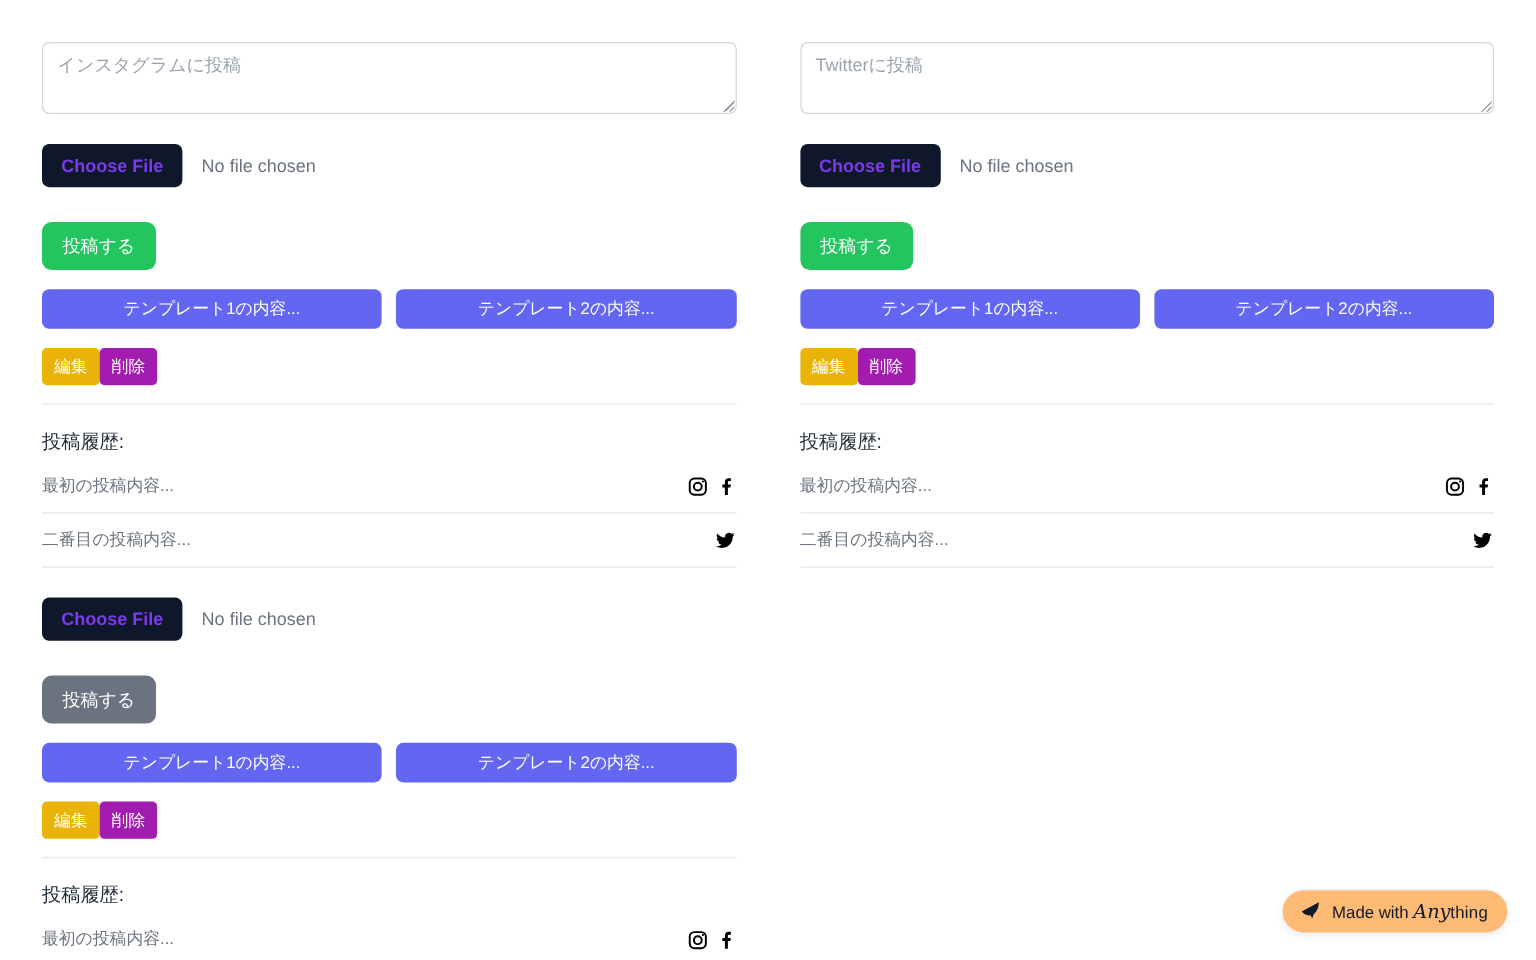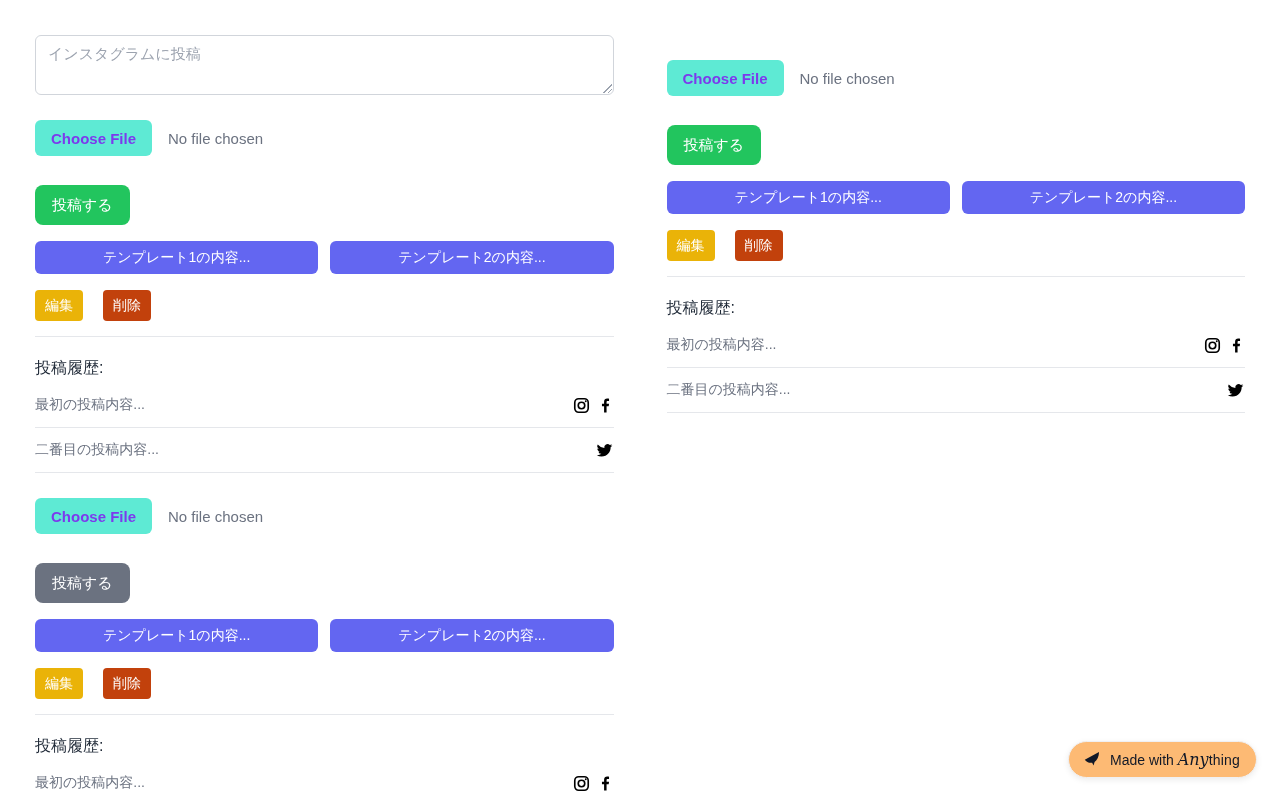--- a/index.html
+++ b/index.html
@@ -32,21 +32,21 @@
   .grip {
     position: absolute; right: 2px; bottom: 2px; width: 11px; height: 11px;
     background:
       linear-gradient(135deg, transparent 0 58%, #9ca3af 58% 66%, transparent 66% 78%, #9ca3af 78% 86%, transparent 86%);
     pointer-events: none;
   }
 
   
   .file-row { display: flex; align-items: center; margin-top: 25px; height: 36px; }
   .file-btn {
-    background: #5eead4;
+    background: #0f172a;
     color: #7c3aed;
     font-weight: 700;
     font-size: 15px;
     border: none;
     border-radius: 6px;
     padding: 0 16px;
     height: 36px;
     cursor: pointer;
     font-family: inherit;
   }
@@ -91,21 +91,21 @@
     border: none;
     border-radius: 4px;
     height: 31px;
     padding: 0 10px;
     font-size: 14px;
     color: #ffffff;
     cursor: pointer;
     font-family: inherit;
   }
   .edit-btn { background: #eab308; }
-  .del-btn  { background: #c2410c; margin-left: 20px; }
+  .del-btn  { background: #a21caf; }
 
   .col hr { border: none; border-top: 1px solid #e5e7eb; margin-top: 15px; }
 
   .hist-head { margin-top: 21px; font-size: 16px; color: #1f2937; }
 
   .hist-list { list-style: none; margin-top: 4px; }
   .hist-item {
     display: flex; align-items: center; justify-content: space-between;
     padding: 13px 0;
     border-bottom: 1px solid #e5e7eb;
@@ -189,20 +189,24 @@
               <svg width="19" height="17" viewBox="0 0 24 24" fill="currentColor">
                 <path d="M23 4.9c-.8.4-1.7.6-2.6.8a4.5 4.5 0 0 0 2-2.5c-.9.5-1.9.9-2.9 1.1a4.5 4.5 0 0 0-7.7 4.1A12.8 12.8 0 0 1 2.5 3.6a4.5 4.5 0 0 0 1.4 6A4.4 4.4 0 0 1 1.8 9v.1c0 2.2 1.6 4 3.6 4.4a4.5 4.5 0 0 1-2 .1 4.5 4.5 0 0 0 4.2 3.1A9 9 0 0 1 1 18.6a12.7 12.7 0 0 0 6.9 2c8.3 0 12.8-6.9 12.8-12.8v-.6c.9-.6 1.6-1.4 2.3-2.3z"></path>
               </svg>
             </span>
         </span>
       </li>
     </ul>
   </section>
 
   <section class="col">
+    <div class="ta-wrap">
+      <textarea placeholder="Twitterに投稿" style=""></textarea>
+      <span class="grip"></span>
+    </div>
     <div class="file-row">
       <button class="file-btn">Choose File</button>
       <span class="file-status">No file chosen</span>
     </div>
     <div>
       <button class="post-btn">投稿する</button>
     </div>
     <div class="tpl-row">
       <button class="tpl-btn">テンプレート1の内容...</button>
       <button class="tpl-btn">テンプレート2の内容...</button>

